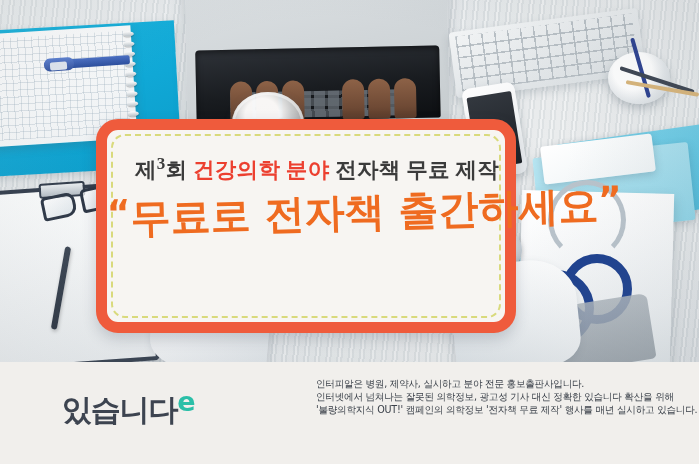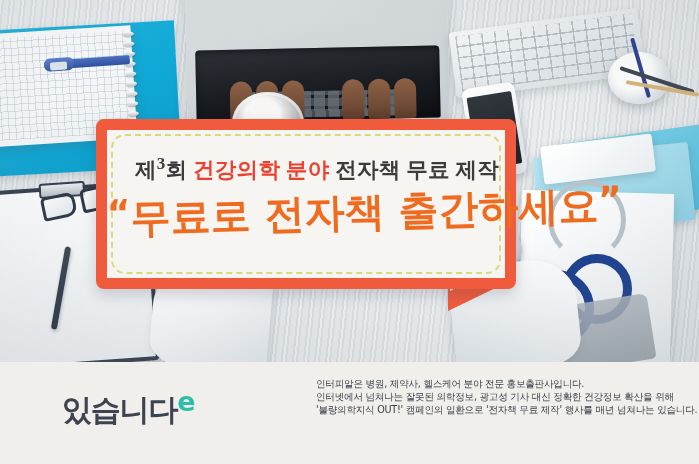--- a/index.html
+++ b/index.html
@@ -223,24 +223,24 @@
   }
   .stetho .chest {
     position:absolute; left:-14px; top:34px; width:40px; height:40px; border-radius:50%;
     background: radial-gradient(circle at 38% 34%, #f2f5f7 0 30%, #c3ccd3 70%, #98a3ac 100%);
     box-shadow: 0 2px 5px rgba(0,0,0,.25);
   }
 
   
   .bubble-wrap { position:absolute; left:96px; top:119px; width:420px; height:190px; }
   .bubble {
-    position:absolute; left:0; top:0; width:420px; height:170px;
+    position:absolute; left:0; top:0; width:420px; height:214px;
     background:#f7f5f2;
     border: 11px solid #ef5b3c;
-    border-radius: 8px;
+    border-radius: 22px;
     box-shadow: 0 6px 14px rgba(60,70,85,.22);
   }
   .bubble .dash {
     position:absolute; left:4px; top:4px; right:4px; bottom:4px;
     border: 2.5px dashed #d9da7c;
     border-radius: 14px;
     pointer-events:none;
   }
   
   .tail {
@@ -406,18 +406,18 @@
     </div>
   </div>
 
   <div class="footer"></div>
 
   <div class="logo">
     <span>있습니다</span><span class="e">e</span>
   </div>
 
   <div class="desc">
-    <div>인터피알은 병원, 제약사, 헬스케어 분야 전문 홍보출판사입니다.</div>
-    <div>인터넷에서 넘쳐나는 잘못된 의학정보, 광고성 기사  대신 정확한 건강정보 확산을 위해</div>
-    <div>'불량의학지식 OUT!' 캠페인의 일환으로 '전자책 무료 제작' 행사를 매년 넘쳐나는 있습니다.</div>
+    <div>인터피알은 병원, 제약사, 실시하고 분야 전문 홍보출판사입니다.</div>
+    <div>인터넷에서 넘쳐나는 잘못된 의학정보, 광고성 기사  대신 정확한 있습니다 확산을 위해</div>
+    <div>'불량의학지식 OUT!' 캠페인의 의학정보 '전자책 무료 제작' 행사를 매년 실시하고 있습니다.</div>
   </div>
 
 </div>
 
 </body></html>

